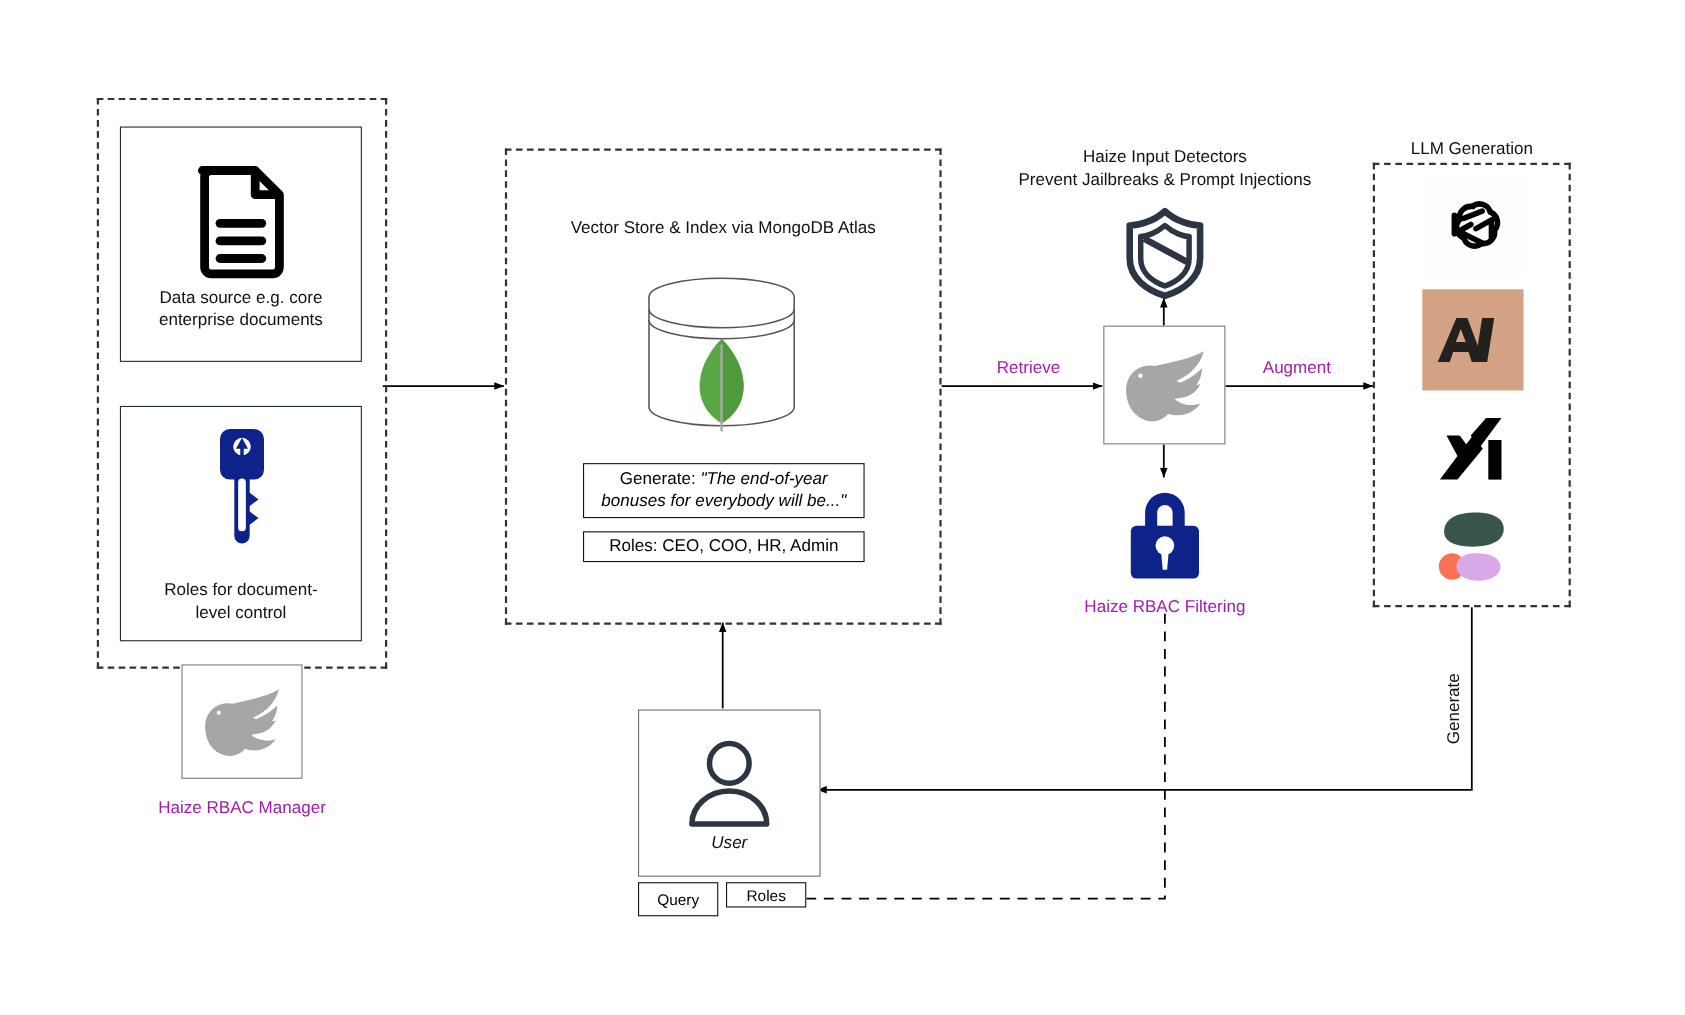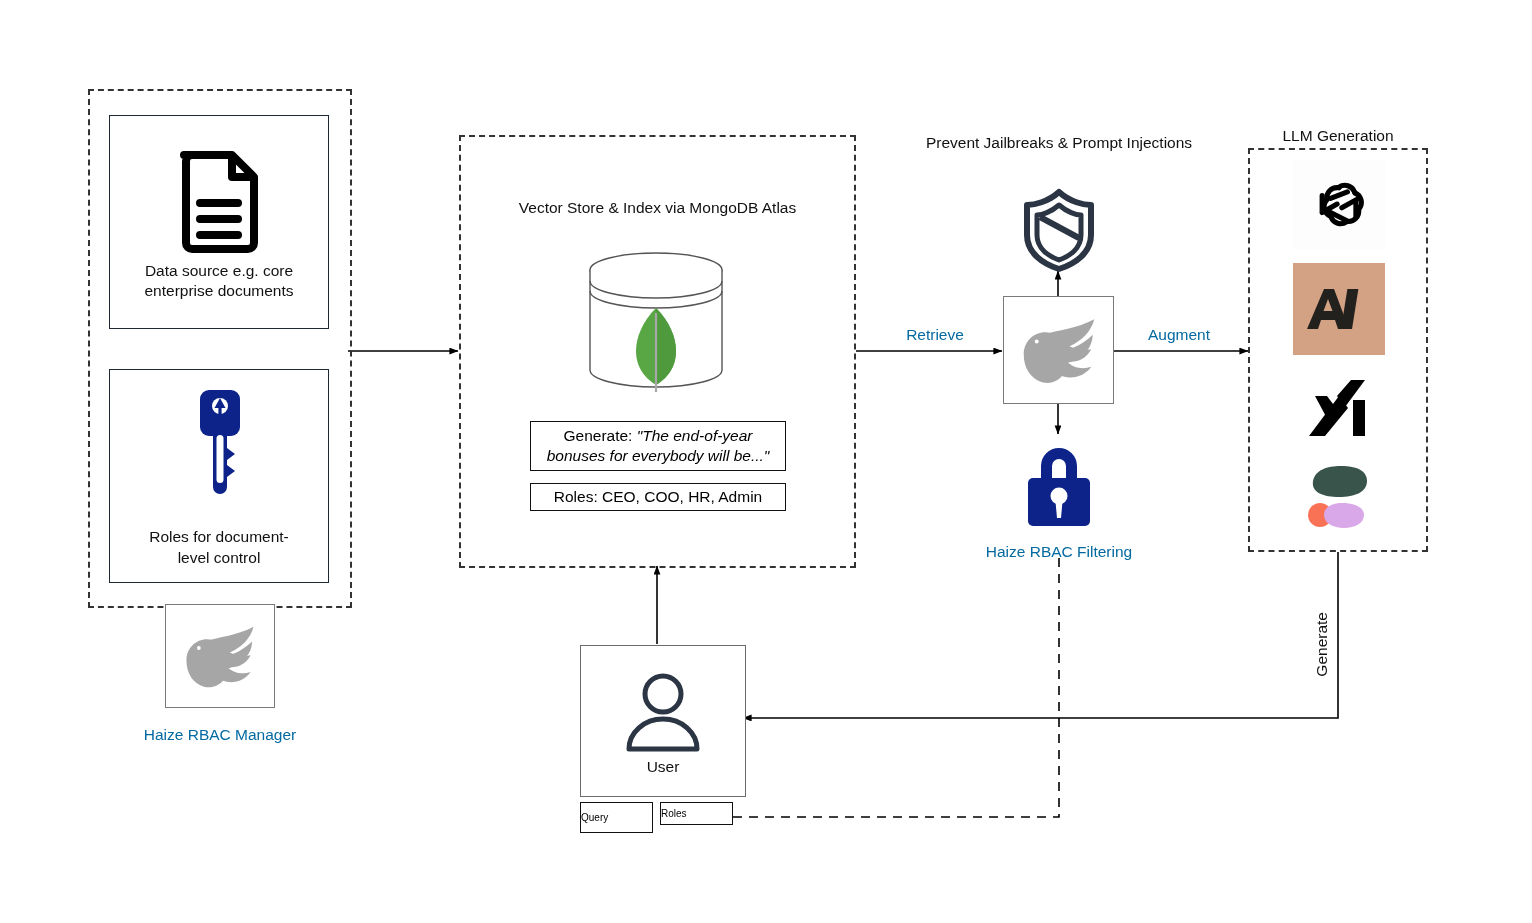--- a/index.html
+++ b/index.html
@@ -7,33 +7,33 @@
   body{
     width:1532px;height:923px;position:relative;overflow:hidden;
     font-family:"Liberation Sans","DejaVu Sans",sans-serif;
     color:#000000;
   }
   #canvas{position:absolute;left:0;top:0;width:1532px;height:923px;}
   .abs{position:absolute;box-sizing:border-box;}
   .dashed-box{border:2px dashed #333;background:transparent;}
   .solid-box{border:1.6px solid #1f2933;background:#ffffff;}
   .lbl{position:absolute;text-align:center;line-height:1.32;
-       font-size:15.5px;color:#0369a1;}
+       font-size:15.5px;color:#a21caf;}
   .ctr{display:flex;align-items:center;justify-content:center;}
   .col{display:flex;flex-direction:column;align-items:center;justify-content:center;}
   svg{display:block;overflow:visible;}
   .svglayer{position:absolute;left:0;top:0;pointer-events:none;}
   .title-lbl{font-size:15.5px;text-align:center;color:#111;line-height:1.35;}
   .caption{font-size:15.5px;text-align:center;color:#111;line-height:1.3;}
   .doc-field{border:1.6px solid #111;background:#fff;box-sizing:border-box;
              display:flex;align-items:center;justify-content:center;
              text-align:center;font-size:15.5px;line-height:1.3;padding:3px 6px;}
   .doc-quote{font-style:italic;}
   .chip{border:1.6px solid #111;background:#fff;box-sizing:border-box;
-        display:flex;align-items:center;justify-content:flex-start;font-size:10px;}
+        display:flex;align-items:center;justify-content:center;font-size:14px;}
   .vert-lbl{position:absolute;font-size:15.5px;color:#111;
             writing-mode:vertical-rl;transform:rotate(180deg);
             white-space:nowrap;}
   .logo-cell{display:flex;align-items:center;justify-content:center;}
 </style>
 </head>
 <body>
 
 <div id="canvas">
 
@@ -137,20 +137,21 @@
       <span>Generate:</span>
       <span class="doc-quote">"The end-of-year bonuses for everybody will be..."</span>
     </span>
   </div>
 
   <div class="abs doc-field" style="left:530px;top:483px;width:256px;height:28px;">
     <span>Roles: CEO, COO, HR, Admin</span>
   </div>
 
   <div class="title-lbl abs" style="left:868px;top:133px;width:382px;">
+    <div>Haize Input Detectors</div>
     <div>Prevent Jailbreaks &amp; Prompt Injections</div>
   </div>
 
   <div class="abs" style="left:1020px;top:188px;width:78px;height:84px;">
     <svg width="78" height="84" viewBox="0 0 78 84">
       <path d="M39 4 C28 14 14 17 7 17 v30 c0 18 16 29 32 34 c16-5 32-16 32-34 v-30
                c-7 0-21-3-32-13 z" fill="#ffffff" stroke="#2b3543" stroke-width="6" stroke-linejoin="round"></path>
       <path d="M39 17 C31 24 22 27 17 27 v20 c0 13 11 21 22 25 c11-4 22-12 22-25 v-20
                c-5 0-14-3-22-10 z" fill="#ffffff" stroke="#2b3543" stroke-width="5" stroke-linejoin="round"></path>
       <line x1="20" y1="29" x2="59" y2="50" stroke="#2b3543" stroke-width="6"></line>
@@ -238,21 +239,21 @@
   <div class="abs logo-cell" style="left:1293px;top:455px;width:92px;height:82px;background:#ffffff;">
     <span>
       <svg width="76" height="66" viewBox="0 0 76 66">
         <path d="M12 18 c2-11 14-15 28-15 c16 0 26 5 26 15 c0 11-12 16-28 16 c-15 0-28-4-26-16 z" fill="#39544a"></path>
         <circle cx="19" cy="52" r="12" fill="#fa7256"></circle>
         <path d="M41 40 c12 0 22 4 22 12 c0 8-9 13-20 13 c-11 0-20-5-20-13 c0-8 8-12 18-12 z" fill="#d8a8e8"></path>
       </svg>
     </span>
   </div>
 
-  <div class="abs solid-box col" style="left:580px;top:645px;width:166px;height:152px;border-color:#6b6b6b;">
+  <div class="abs solid-box col" style="left:580px;top:645px;width:166px;height:152px;border-color:#6b6b6b;font-style:italic;">
     <span style="margin-top:6px;">
       <svg width="80" height="82" viewBox="0 0 80 82">
         <circle cx="40" cy="23" r="18" fill="#ffffff" stroke="#2b3543" stroke-width="5"></circle>
         <path d="M6 78 a34 30 0 0 1 68 0 z" fill="#ffffff" stroke="#2b3543" stroke-width="5" stroke-linejoin="round"></path>
       </svg>
     </span>
     <div class="caption" style="margin-top:4px;">
       <span>User</span>
     </div>
   </div>

